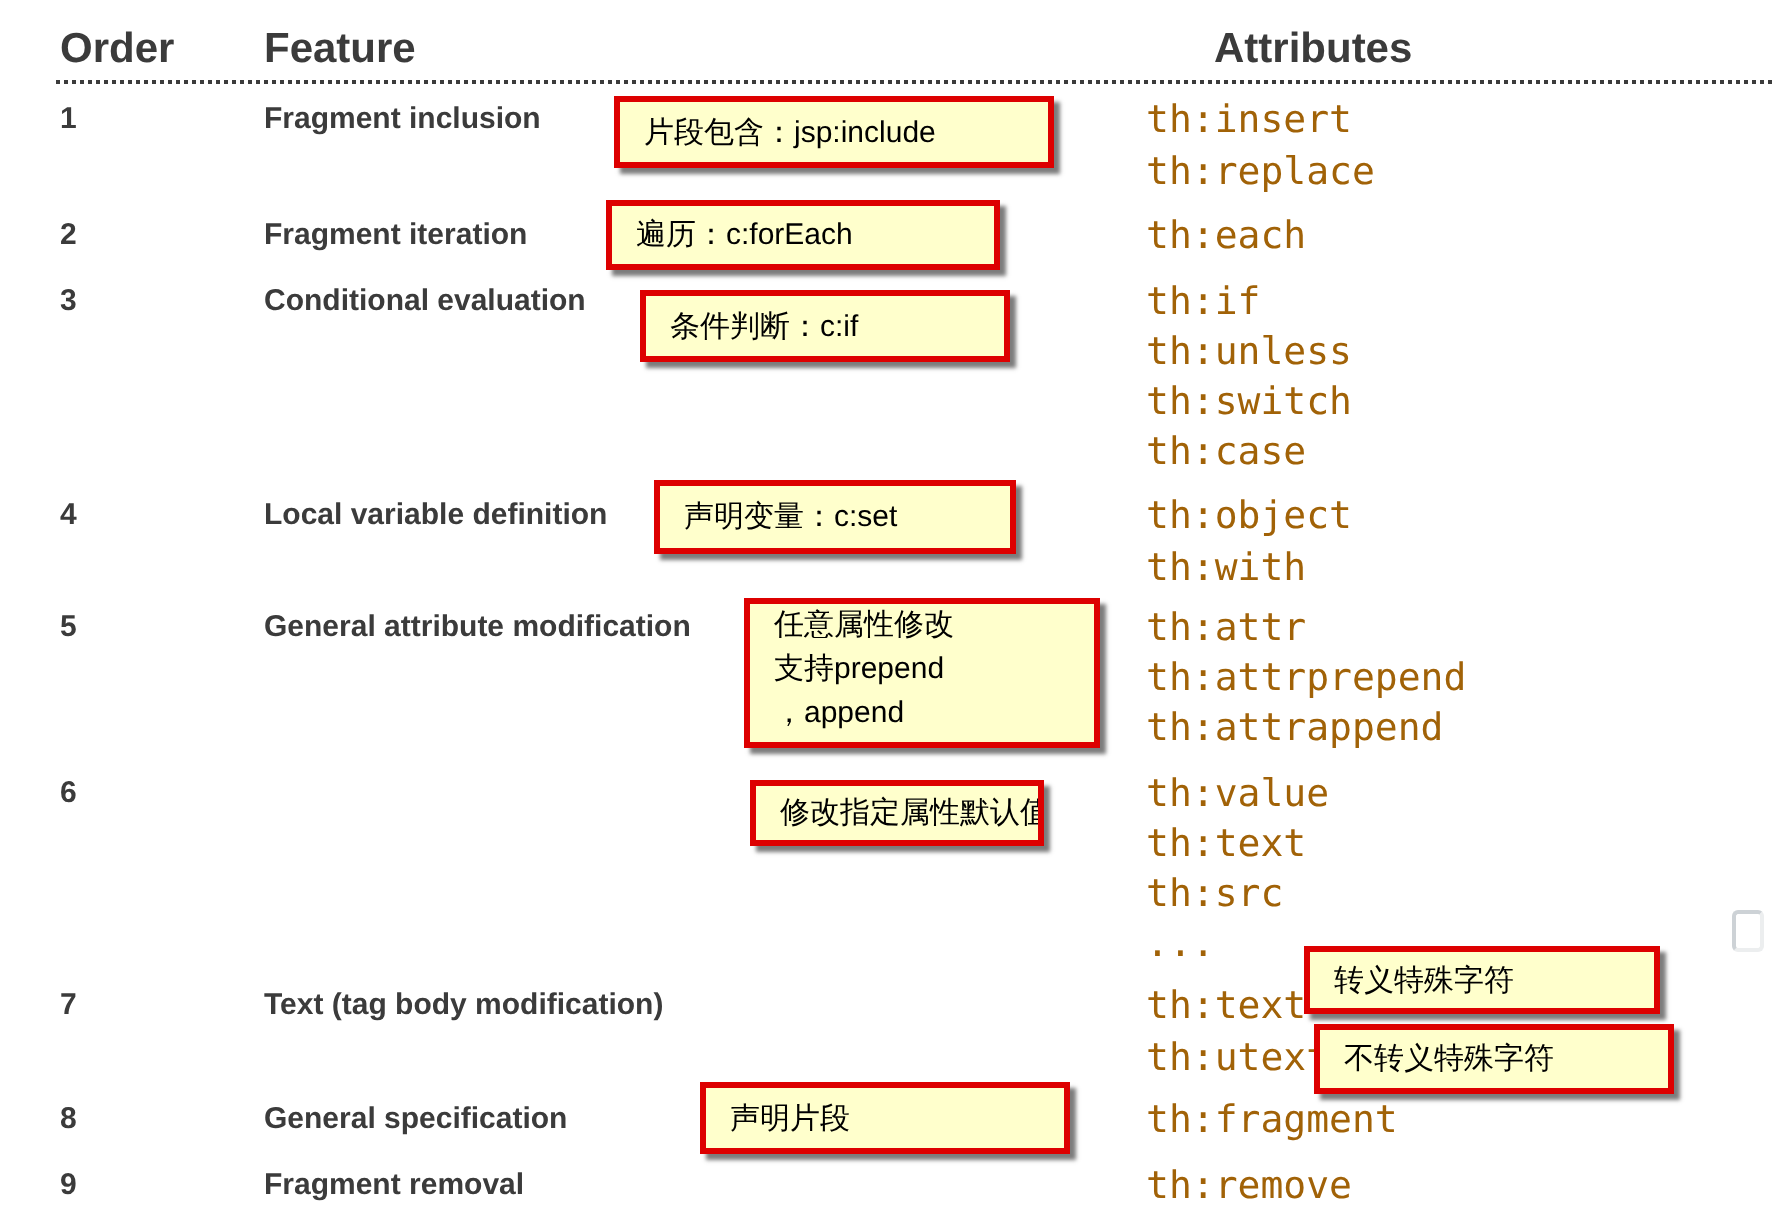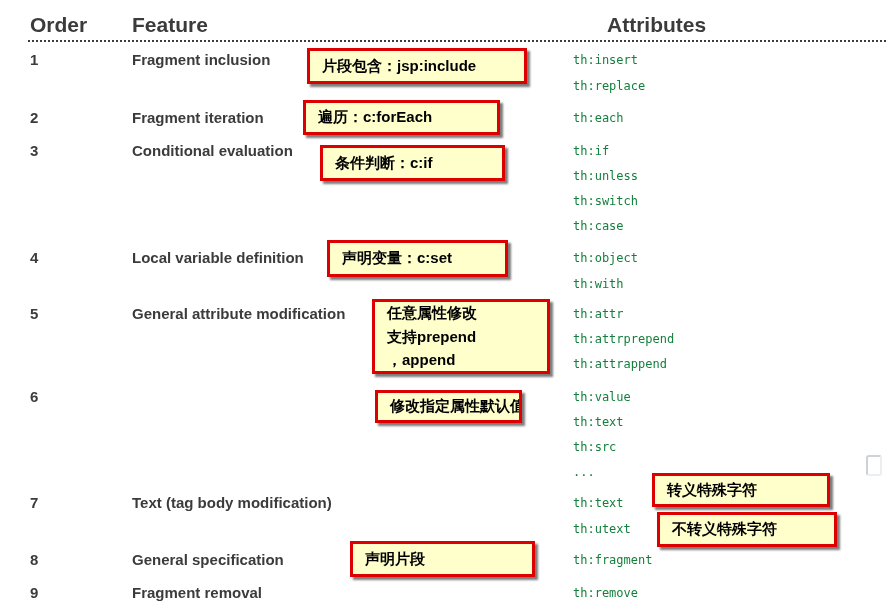--- a/index.html
+++ b/index.html
@@ -38,45 +38,45 @@
     color: #3b3b3b;
     line-height: 18px;
     white-space: nowrap;
   }
   .order   { left: 30px; }
   .feature { left: 132px; }
   .attr {
     position: absolute;
     left: 573px;
     font-family: "DejaVu Sans Mono", "Liberation Mono", monospace;
-    font-size: 12px;
-    color: #15803d;
+    font-size: 19px;
+    color: #a16207;
     line-height: 17px;
     white-space: nowrap;
   }
   .callout {
     position: absolute;
     box-sizing: border-box;
     background: #ffffcc;
     border: 3px solid #dd0000;
     box-shadow: 3px 3px 2px rgba(80, 80, 80, 0.75);
     display: flex;
     align-items: center;
     padding-left: 12px;
     padding-right: 6px;
     font-size: 15px;
-    font-weight: 700;
+    font-weight: 400;
     color: #000000;
     white-space: nowrap;
     overflow: hidden;
   }
   .callout.multiline {
     flex-direction: column;
     align-items: flex-start;
-    justify-content: space-between;
+    justify-content: flex-start;
     line-height: 22px;
   }
   .partial-fragment {
     position: absolute;
     left: 866px;
     top: 455px;
     width: 12px;
     height: 17px;
     border: 2px solid #cdd2d6;
     border-right-color: #eceeef;

